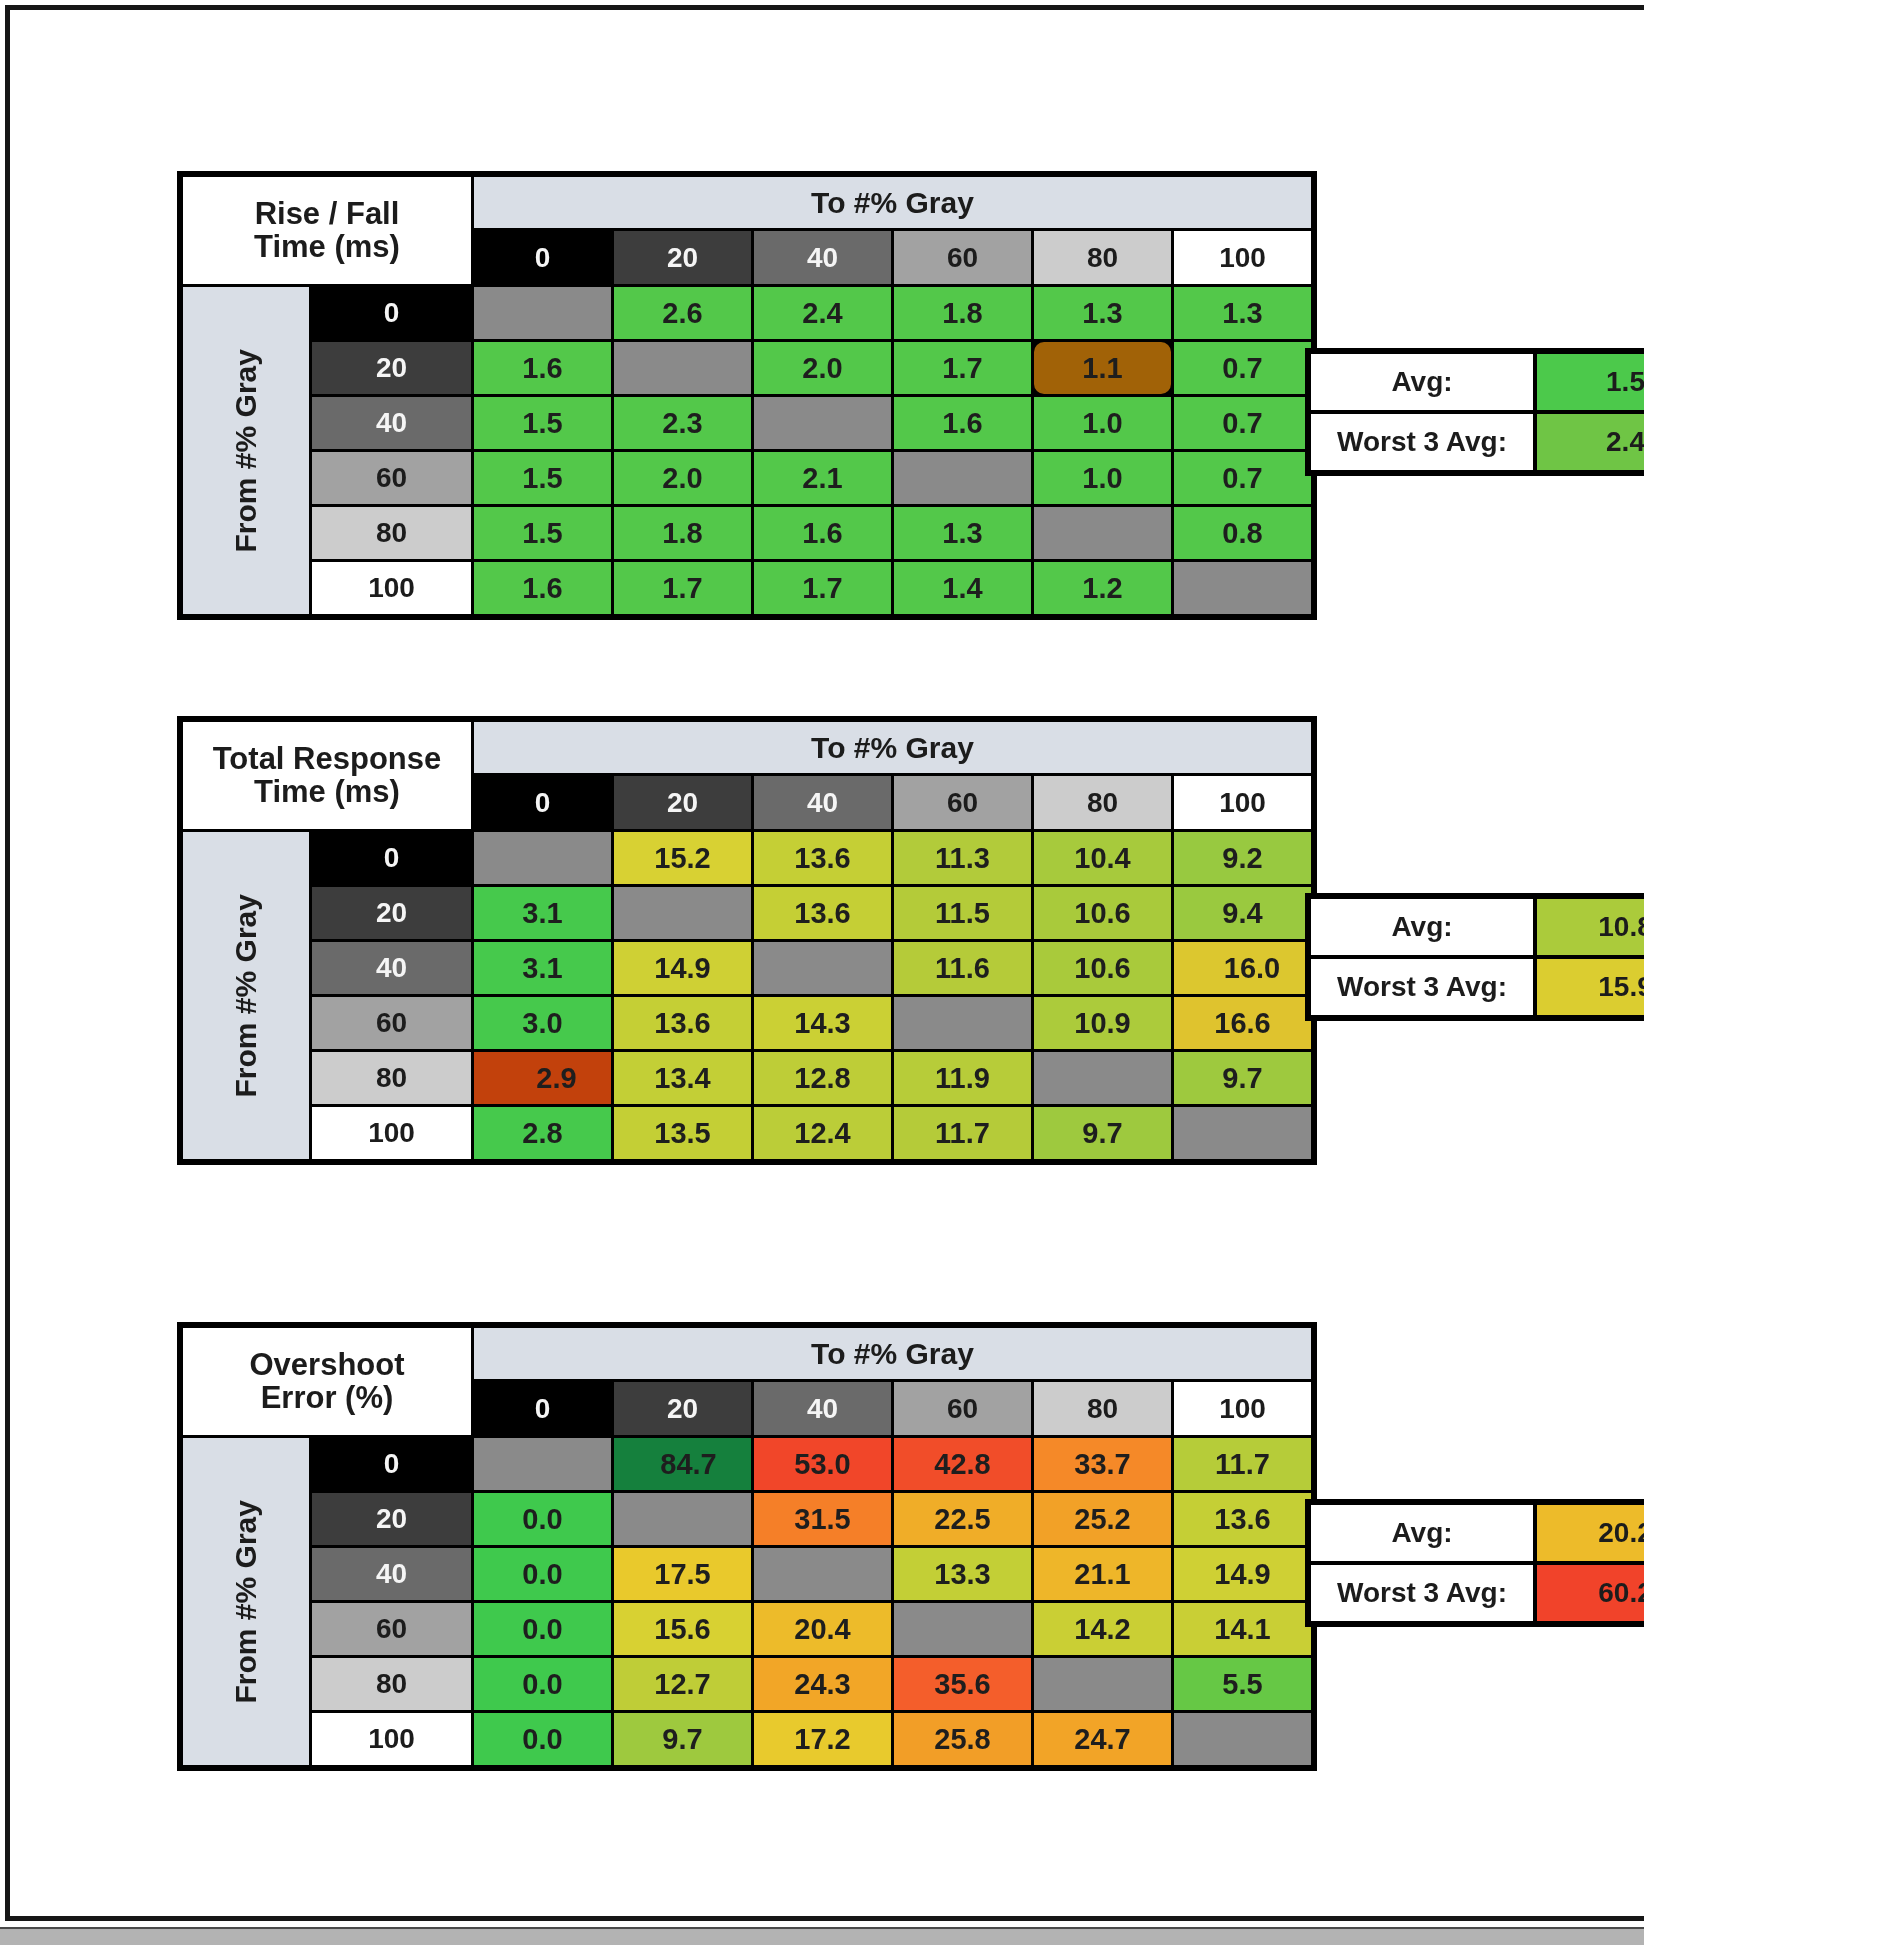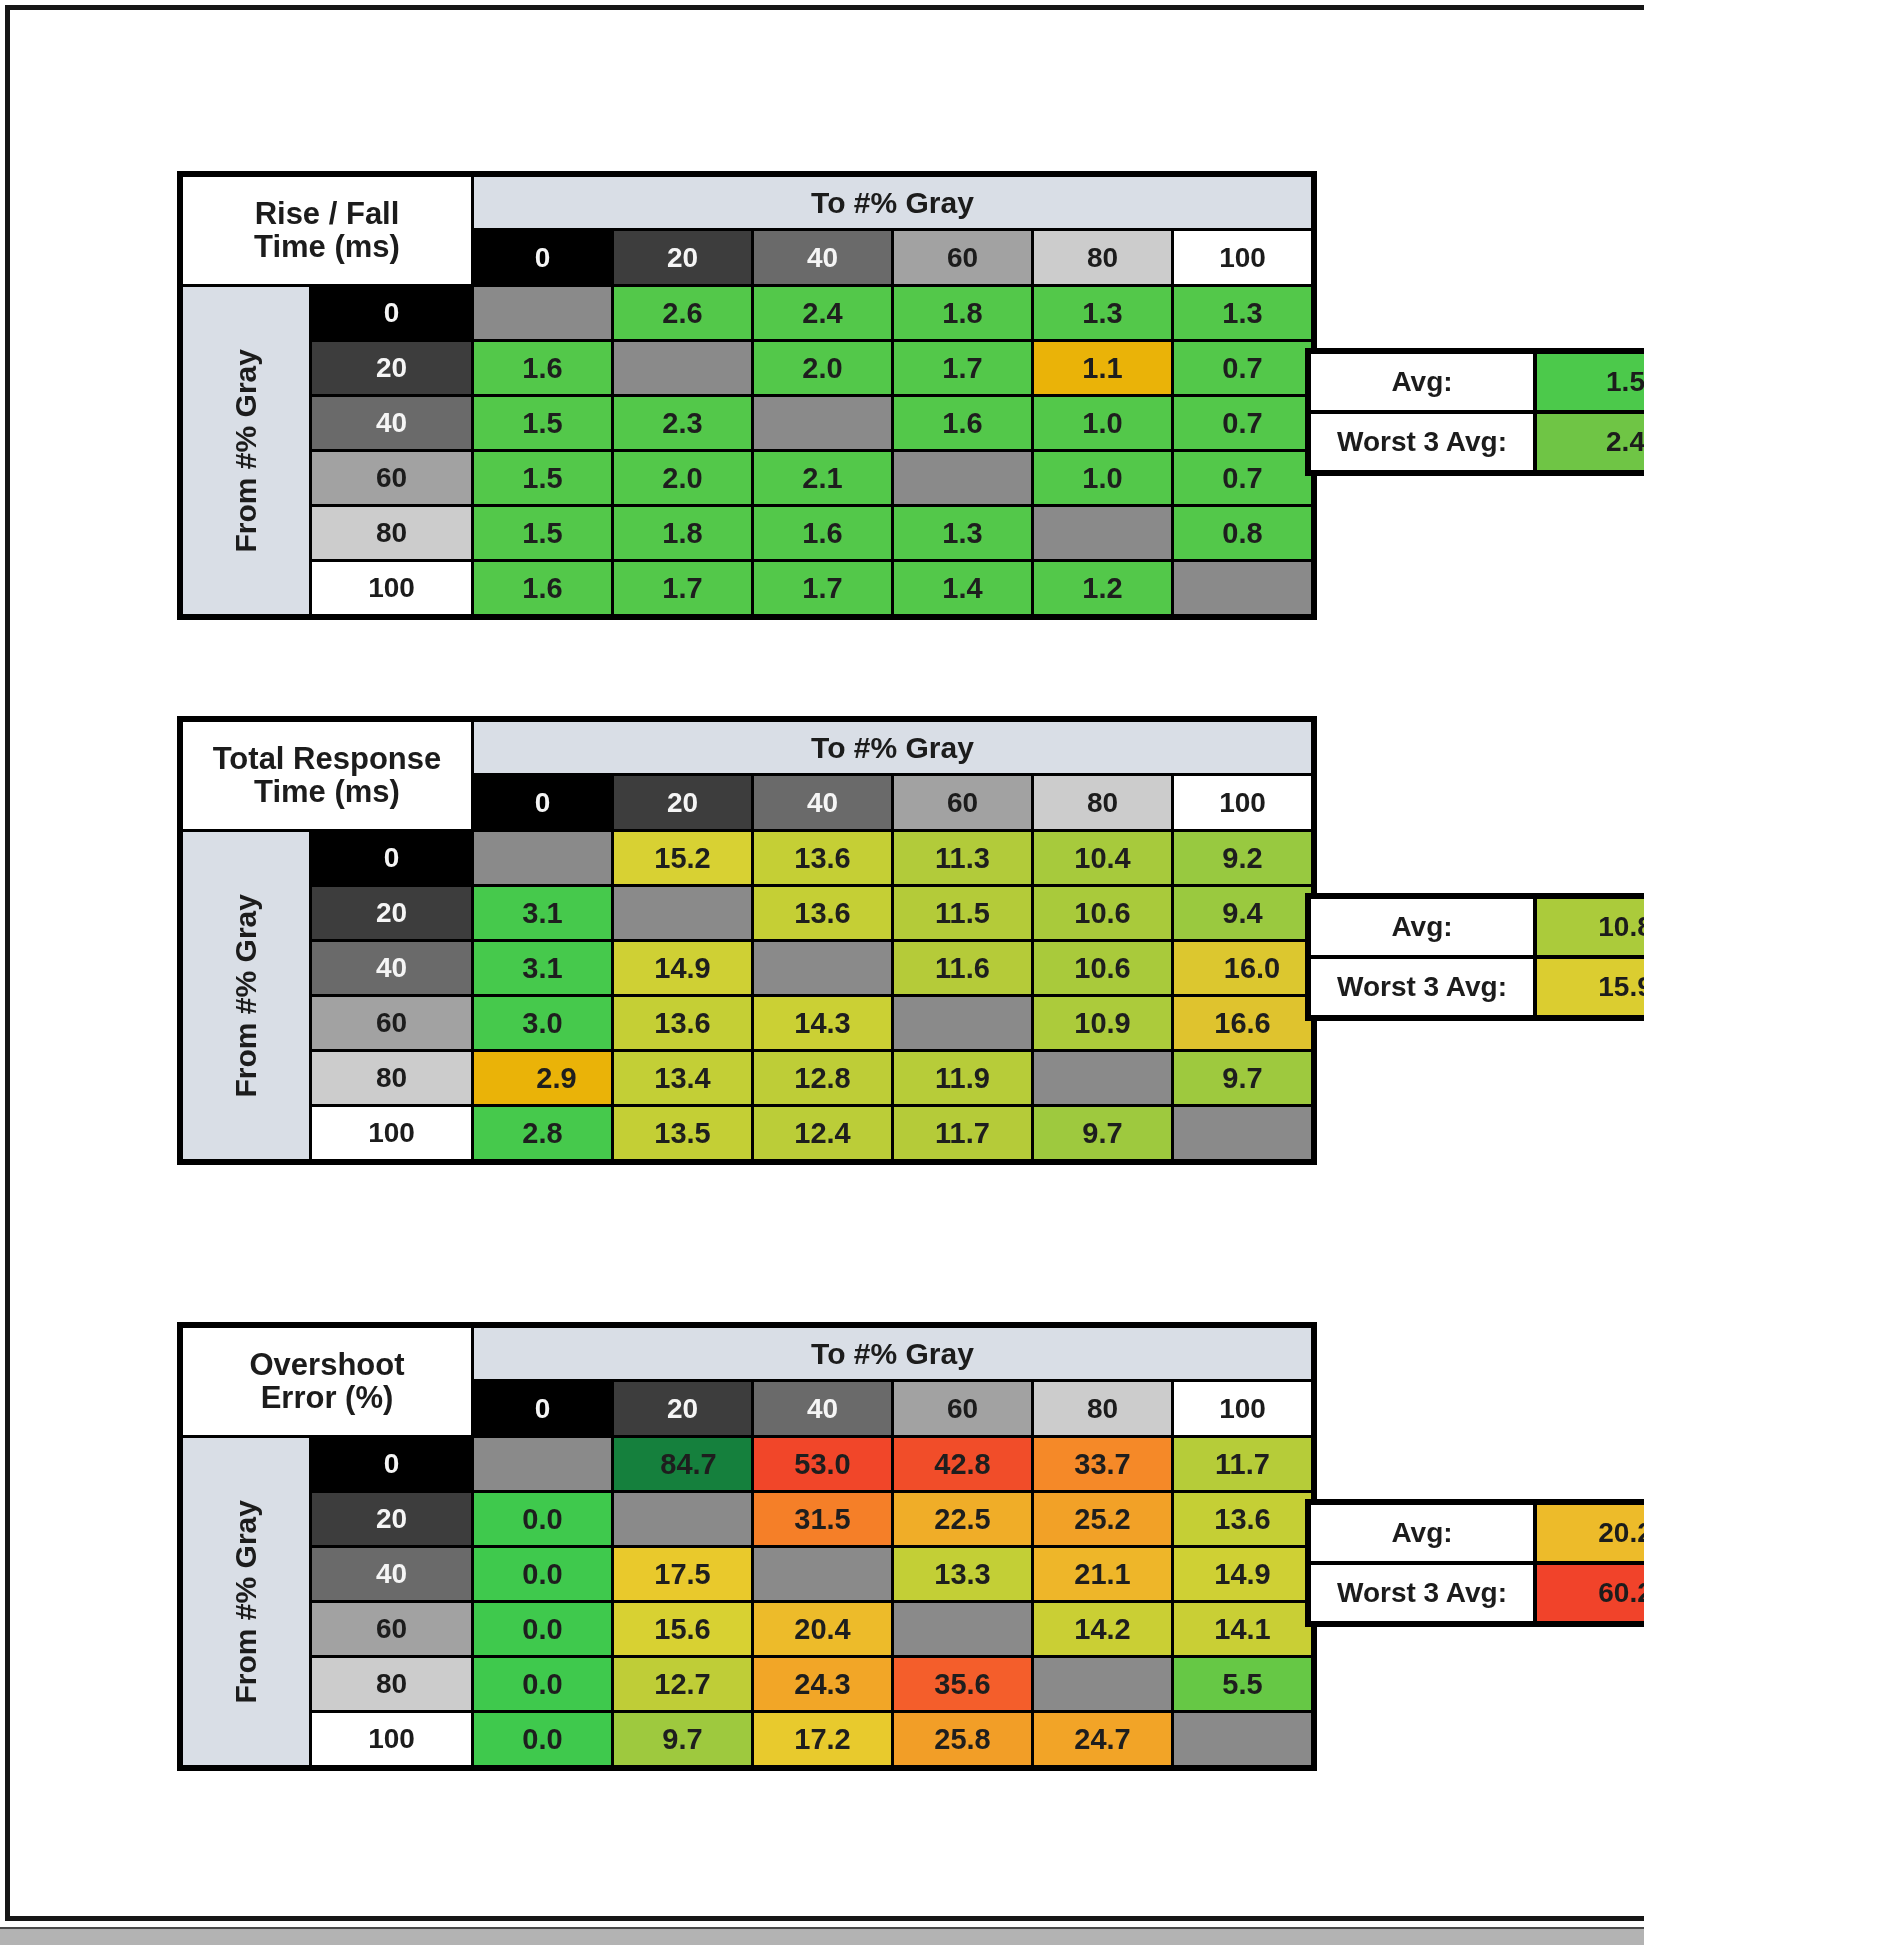--- a/index.html
+++ b/index.html
@@ -50,21 +50,21 @@
         <div class="cell num" style="grid-area: 3 / 4; background: rgb(83, 200, 74);">2.6</div>
         <div class="cell num" style="grid-area: 3 / 5; background: rgb(83, 200, 74);">2.4</div>
         <div class="cell num" style="grid-area: 3 / 6; background: rgb(83, 200, 74);">1.8</div>
         <div class="cell num" style="grid-area: 3 / 7; background: rgb(83, 200, 74);">1.3</div>
         <div class="cell num" style="grid-area: 3 / 8; background: rgb(83, 200, 74);">1.3</div>
         <div class="cell rowhdr" style="grid-area: 4 / 2; background: rgb(61, 61, 61); color: rgb(245, 245, 245);">20</div>
         <div class="cell num" style="grid-area: 4 / 3; background: rgb(83, 200, 74);">1.6</div>
         <div class="cell num" style="grid-area: 4 / 4; background: rgb(138, 138, 138);"></div>
         <div class="cell num" style="grid-area: 4 / 5; background: rgb(83, 200, 74);">2.0</div>
         <div class="cell num" style="grid-area: 4 / 6; background: rgb(83, 200, 74);">1.7</div>
-        <div class="cell num" style="grid-area: 4 / 7; background: #eab308;">1.1</div>
+        <div class="cell num" style="grid-area: 4 / 7; background: #a16207; border-radius: 10px;">1.1</div>
         <div class="cell num" style="grid-area: 4 / 8; background: rgb(83, 200, 74);">0.7</div>
         <div class="cell rowhdr" style="grid-area: 5 / 2; background: rgb(106, 106, 106); color: rgb(245, 245, 245);">40</div>
         <div class="cell num" style="grid-area: 5 / 3; background: rgb(83, 200, 74);">1.5</div>
         <div class="cell num" style="grid-area: 5 / 4; background: rgb(83, 200, 74);">2.3</div>
         <div class="cell num" style="grid-area: 5 / 5; background: rgb(138, 138, 138);"></div>
         <div class="cell num" style="grid-area: 5 / 6; background: rgb(83, 200, 74);">1.6</div>
         <div class="cell num" style="grid-area: 5 / 7; background: rgb(83, 200, 74);">1.0</div>
         <div class="cell num" style="grid-area: 5 / 8; background: rgb(83, 200, 74);">0.7</div>
         <div class="cell rowhdr" style="grid-area: 6 / 2; background: rgb(162, 162, 162); color: rgb(28, 28, 28);">60</div>
         <div class="cell num" style="grid-area: 6 / 3; background: rgb(83, 200, 74);">1.5</div>
@@ -134,21 +134,21 @@
         <div class="cell num" style="grid-area: 5 / 7; background: rgb(169, 202, 59);">10.6</div>
         <div class="cell num" style="grid-area: 5 / 8; background: rgb(220, 199, 47); padding-left: 19px;">16.0</div>
         <div class="cell rowhdr" style="grid-area: 6 / 2; background: rgb(162, 162, 162); color: rgb(28, 28, 28);">60</div>
         <div class="cell num" style="grid-area: 6 / 3; background: rgb(70, 201, 76);">3.0</div>
         <div class="cell num" style="grid-area: 6 / 4; background: rgb(197, 207, 53);">13.6</div>
         <div class="cell num" style="grid-area: 6 / 5; background: rgb(203, 208, 52);">14.3</div>
         <div class="cell num" style="grid-area: 6 / 6; background: rgb(138, 138, 138);"></div>
         <div class="cell num" style="grid-area: 6 / 7; background: rgb(172, 203, 59);">10.9</div>
         <div class="cell num" style="grid-area: 6 / 8; background: rgb(223, 195, 46);">16.6</div>
         <div class="cell rowhdr" style="grid-area: 7 / 2; background: rgb(204, 204, 204); color: rgb(28, 28, 28);">80</div>
-        <div class="cell num" style="grid-area: 7 / 3; background: #eab308; padding-left: 28px;">2.9</div>
+        <div class="cell num" style="grid-area: 7 / 3; background: #c2410c; padding-left: 28px;">2.9</div>
         <div class="cell num" style="grid-area: 7 / 4; background: rgb(195, 207, 54);">13.4</div>
         <div class="cell num" style="grid-area: 7 / 5; background: rgb(190, 205, 55);">12.8</div>
         <div class="cell num" style="grid-area: 7 / 6; background: rgb(183, 204, 57);">11.9</div>
         <div class="cell num" style="grid-area: 7 / 7; background: rgb(138, 138, 138);"></div>
         <div class="cell num" style="grid-area: 7 / 8; background: rgb(158, 201, 62);">9.7</div>
         <div class="cell rowhdr" style="grid-area: 8 / 2; background: rgb(255, 255, 255); color: rgb(28, 28, 28);">100</div>
         <div class="cell num" style="grid-area: 8 / 3; background: rgb(70, 201, 76);">2.8</div>
         <div class="cell num" style="grid-area: 8 / 4; background: rgb(196, 207, 53);">13.5</div>
         <div class="cell num" style="grid-area: 8 / 5; background: rgb(187, 205, 56);">12.4</div>
         <div class="cell num" style="grid-area: 8 / 6; background: rgb(181, 203, 57);">11.7</div>

